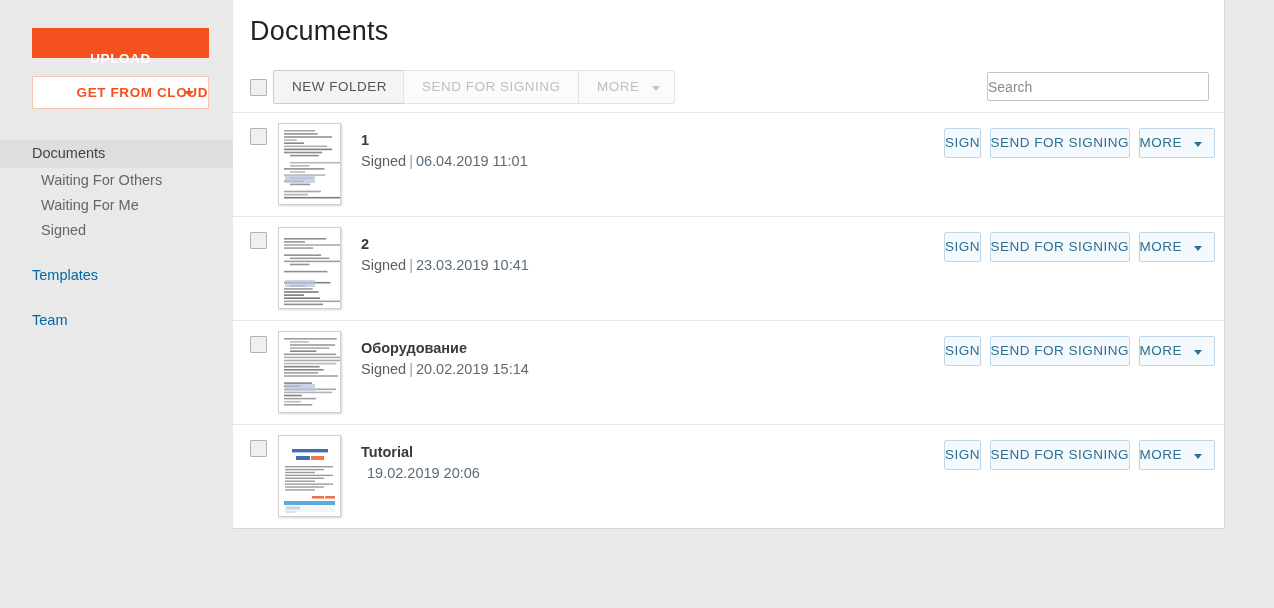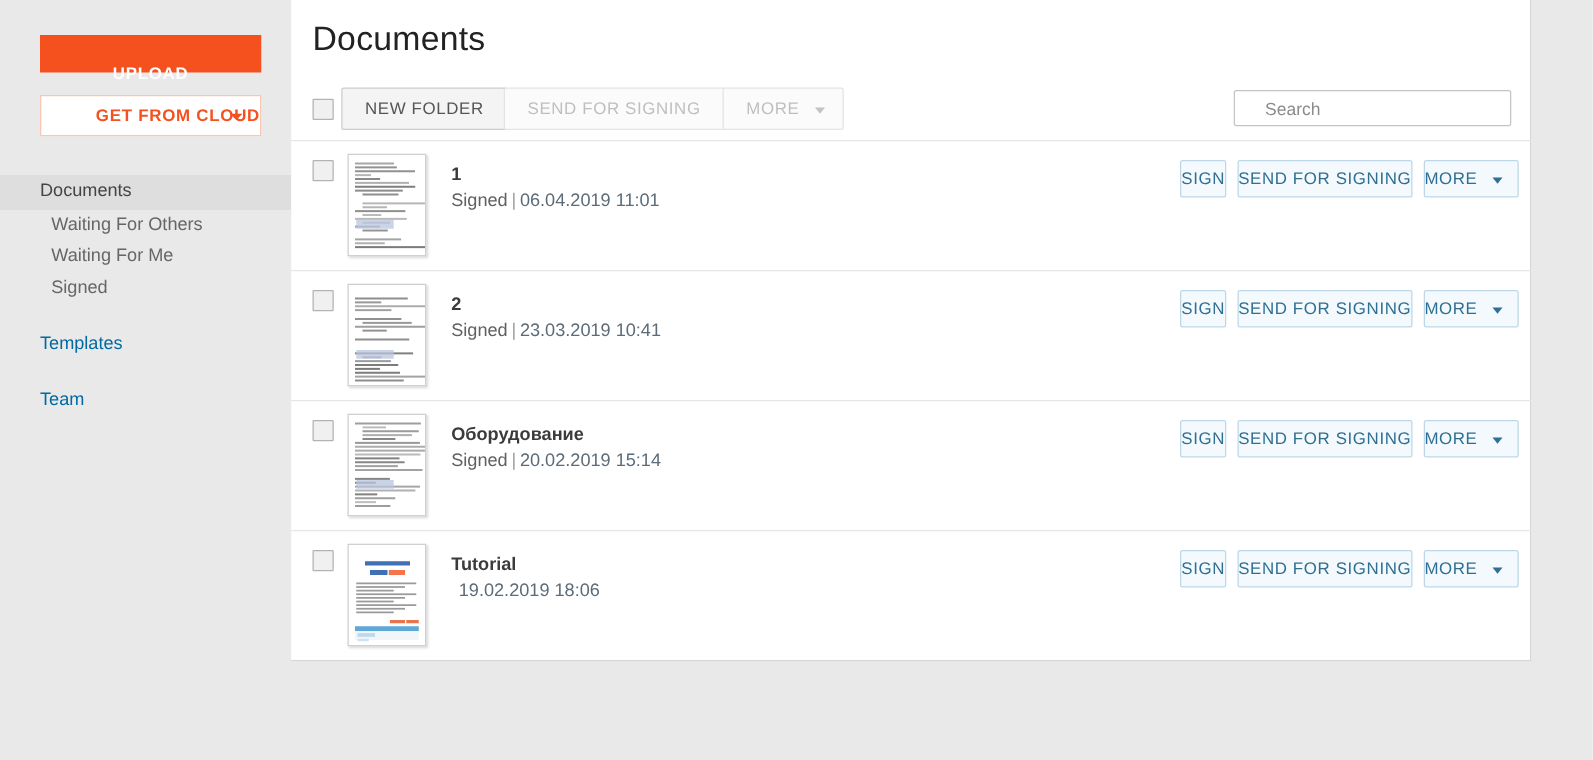--- a/index.html
+++ b/index.html
@@ -137,21 +137,21 @@
     border-right: 4.5px solid transparent;
     border-top: 5px solid #c3c3c3;
   }
   .search {
     position: absolute; right: 16px; top: 2px;
     width: 222px; height: 29px;
     border: 1px solid #c4c4c4;
     background: #ffffff;
     font-size: 14px;
     color: #555555;
-    padding: 0 24px;
+    padding: 0 0;
     border-radius: 2px;
     font-family: "Liberation Sans", sans-serif;
   }
   .search::placeholder { color: #8b8b8b; }
 
   
   .list { position: absolute; left: 0; top: 112px; width: 992px; }
   .row {
     position: relative;
     height: 104px;
@@ -412,21 +412,21 @@
               <rect x="33" y="60" width="12" height="2.6" fill="#e8744f"></rect>
               <rect x="46" y="60" width="10" height="2.6" fill="#e8744f"></rect>
               <rect x="5" y="65" width="51" height="4" fill="#5fa8d8"></rect>
               <rect x="5" y="69" width="51" height="7" fill="#f2f6f9"></rect>
               <rect x="7" y="70.5" width="14" height="3" fill="#bcd9ee"></rect>
               <rect x="7" y="75" width="9" height="2" fill="#cfe3f1"></rect>
             </svg>
           </div>
     <div class="doc-title">Tutorial</div>
     <div class="doc-meta">
-      <span></span><span class="sep"></span><span class="date">19.02.2019 18:06</span>
+      <span></span><span class="sep"></span><span class="date">19.02.2019 20:06</span>
     </div>
     <div class="actions">
       <button class="abtn">SIGN</button>
       <button class="abtn">SEND FOR SIGNING</button>
       <button class="abtn more">
         <span>MORE</span>
         <span class="caret"></span>
       </button>
     </div>
   </div>

